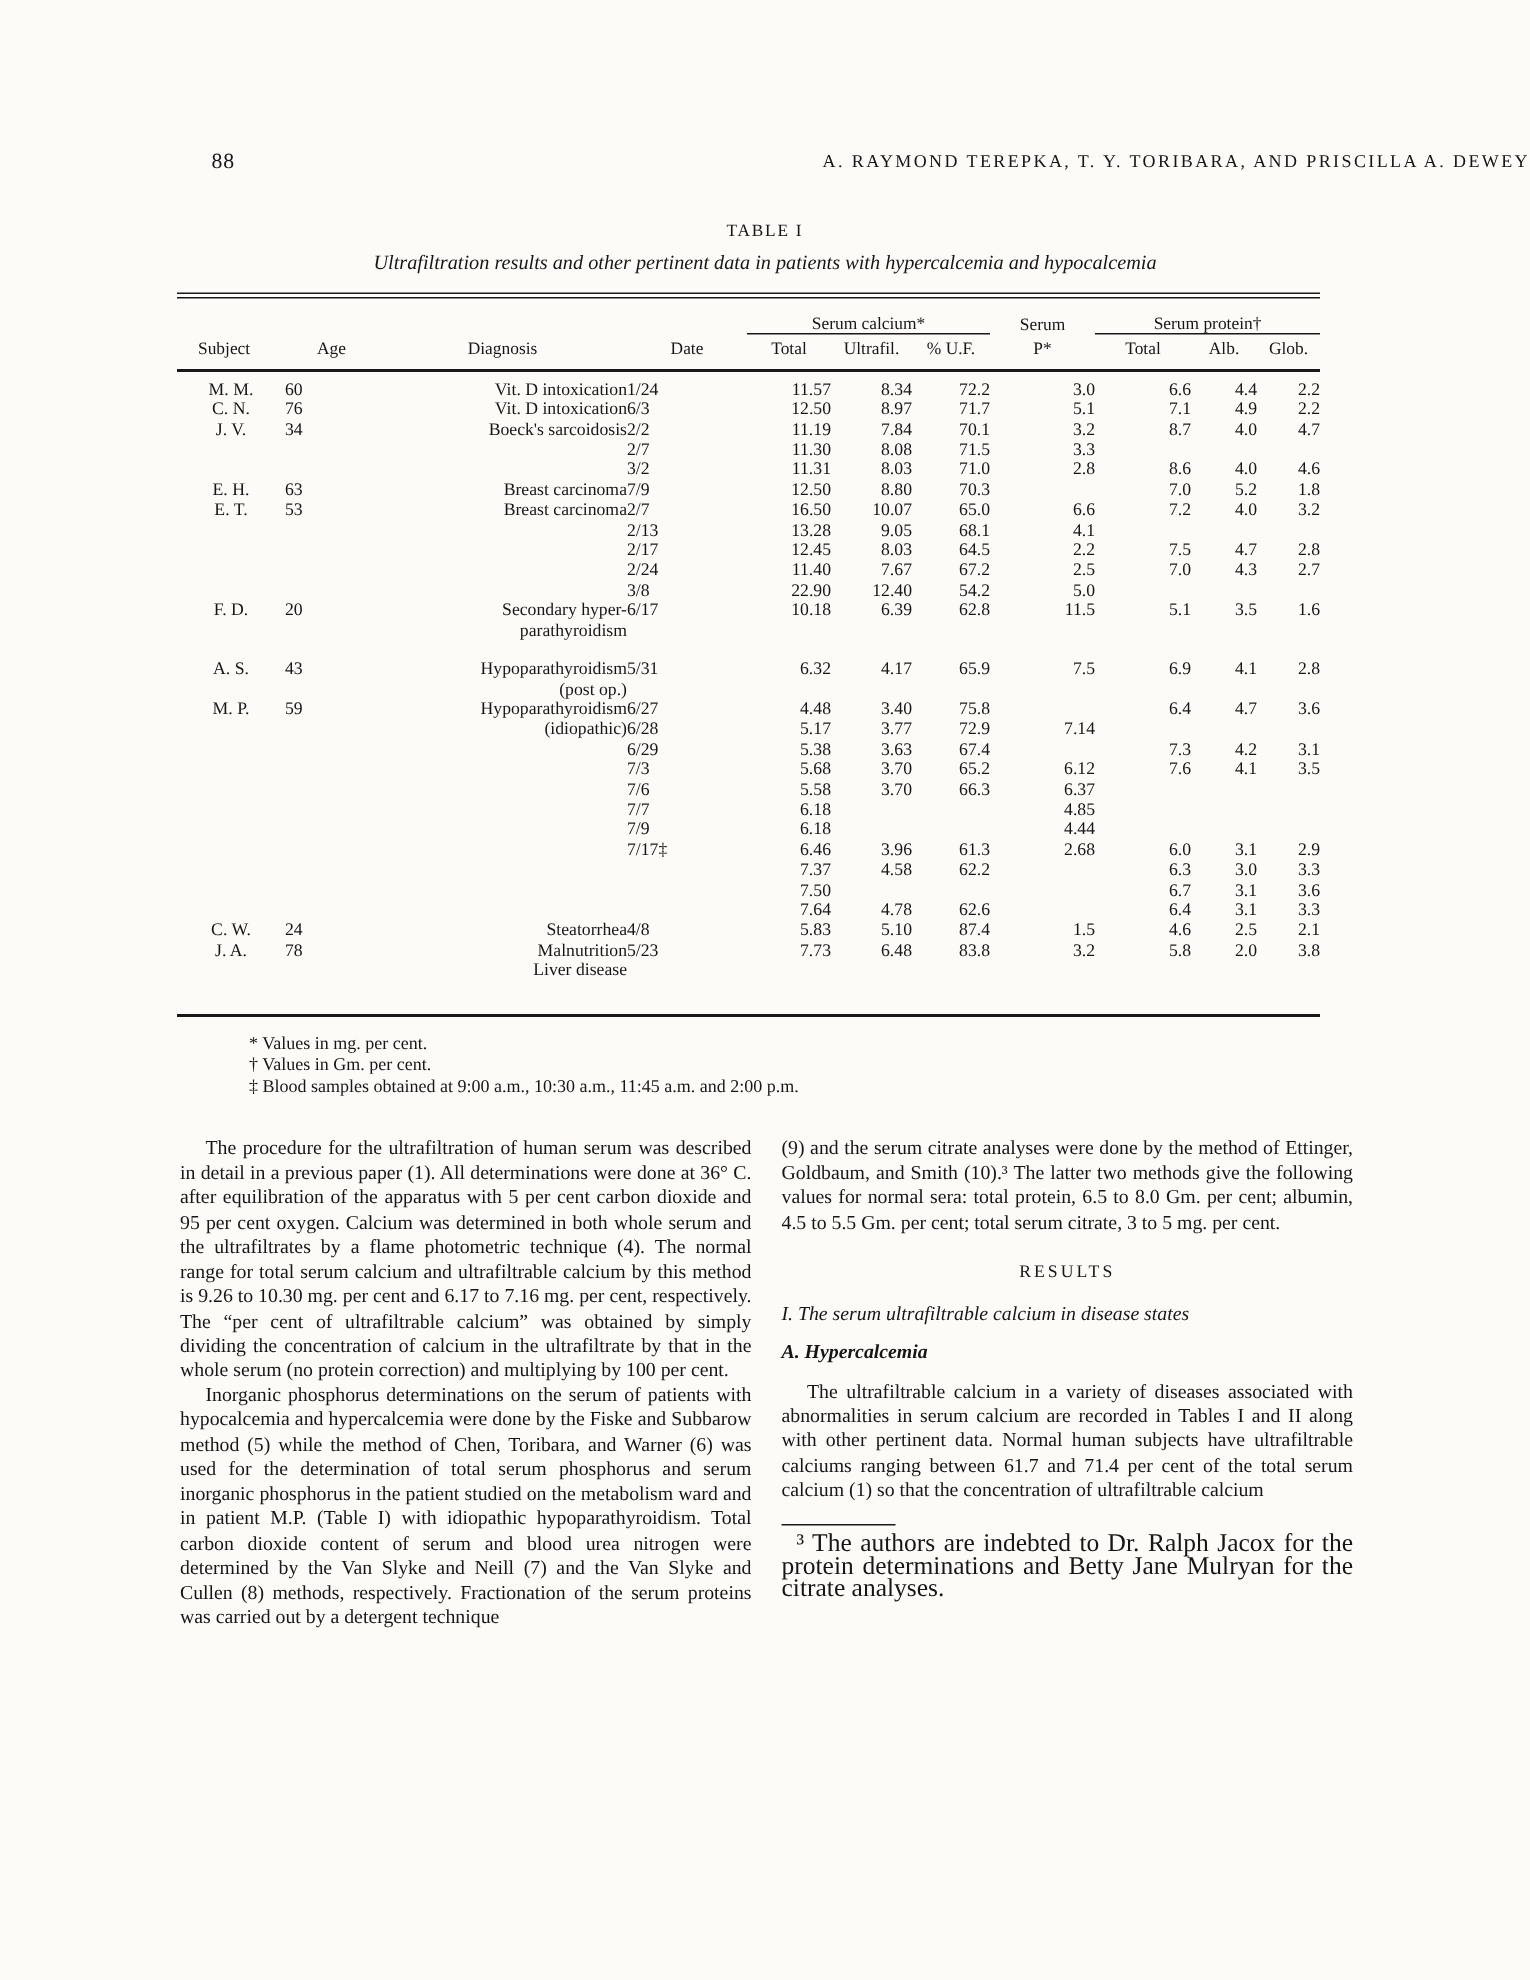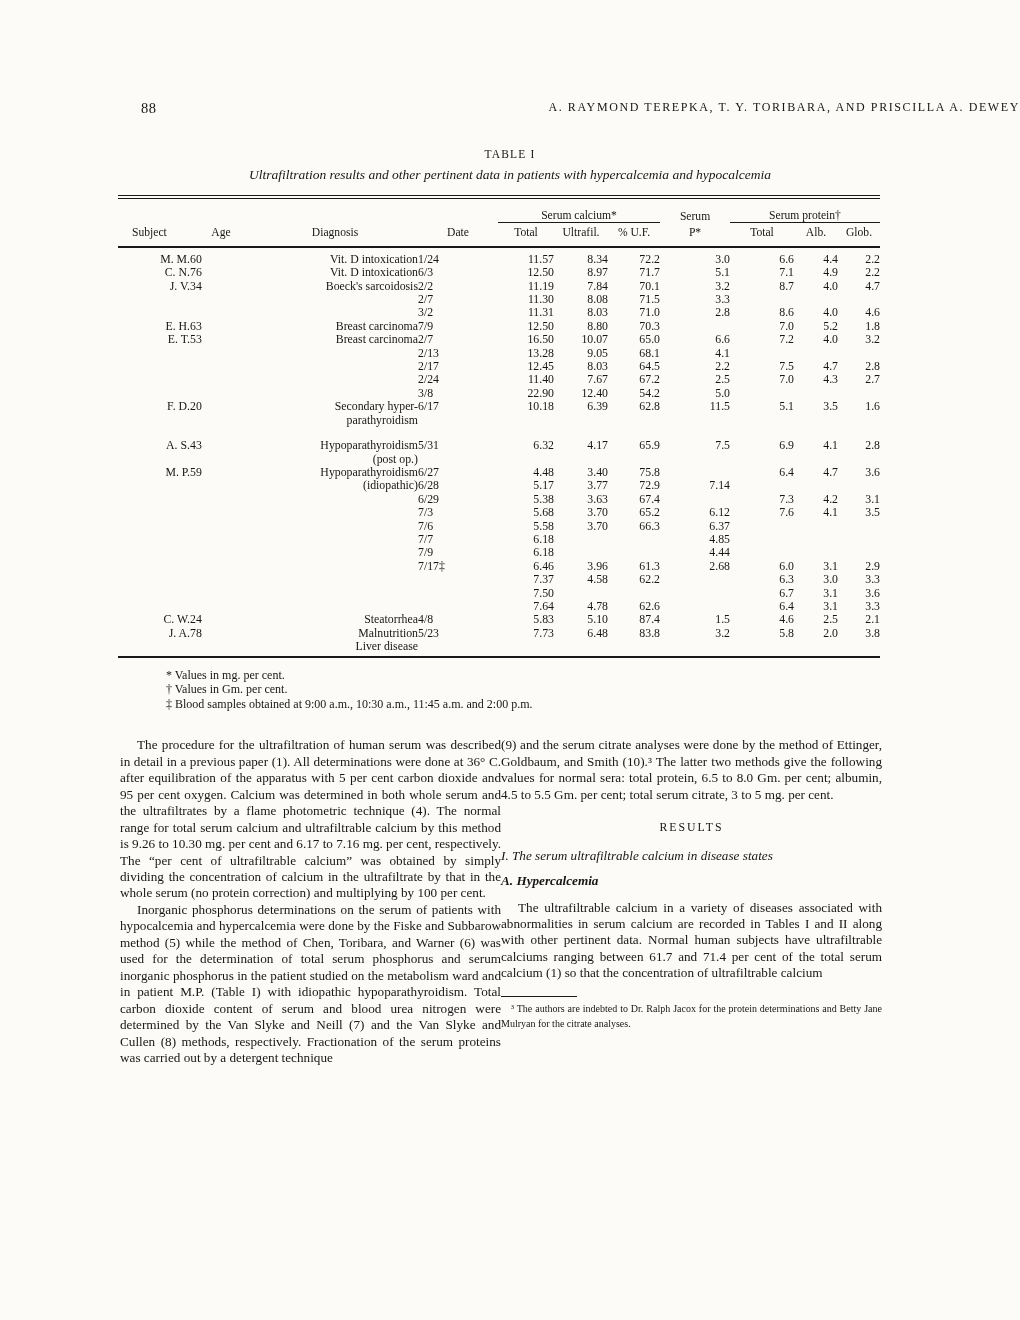--- a/index.html
+++ b/index.html
@@ -51,55 +51,55 @@
   col.w3 { width: 80px; }  col.w4 { width: 56px; }  col.w5 { width: 54px; }
   col.w6 { width: 52px; }  col.w7 { width: 70px; }  col.w8 { width: 64px; }
   col.w9 { width: 44px; }  col.w10 { width: 42px; }
   thead th { text-align: center; vertical-align: bottom; font-size: 11.6px; }
   thead tr.spanner-row th { padding-top: 10px; }
   th.spanner { border-bottom: 1px solid #191919; padding-bottom: 1px; }
   th.serum-p-top { line-height: 12px; padding-bottom: 0; }
   thead tr.label-row th { padding: 3px 0 6px 0; border-bottom: 2px solid #191919; }
   th.h-subject { text-align: left; padding-left: 14px !important; }
   tbody td { vertical-align: top; }
-  td.c0 { text-align: right; padding-left: 14px; }
+  td.c0 { text-align: center; padding-left: 14px; }
   td.c1 { }
   td.c2 { text-align: right; padding-left: 22px; white-space: pre; }
   td.c3 { text-align: left; padding-left: 22px; }
   td.c4 { text-align: right; padding-right: 8px; }
   td.c5 { text-align: right; padding-right: 16px; }
   td.c6 { text-align: right; padding-right: 20px; }
   td.c7 { text-align: right; padding-right: 24px; }
   td.c8 { text-align: right; padding-right: 12px; }
   td.c9 { text-align: right; padding-right: 22px; }
   td.c10 { text-align: right; padding-right: 24px; }
   tbody tr:first-child td { padding-top: 5px; }
-  tbody tr:last-child td { padding-bottom: 2px; }
+  tbody tr:last-child td { padding-bottom: 22px; }
   tbody tr.gap td { padding-top: 12px; }
 
   
   .table-footnotes { margin: 10px 0 0 166px; font-size: 12px; line-height: 14.6px; }
 
   
   .columns {
-    display: flex; margin: 26px 118px 0 120px;
+    display: flex; gap: 20px; margin: 26px 118px 0 120px;
   }
   .col { width: 381px; font-size: 13.2px; line-height: 16.45px; text-align: justify; }
   .col p { margin: 0; }
   p.indent { text-indent: 17px; }
   .results-heading {
     text-align: center; font-size: 11.8px; letter-spacing: 2px;
     margin: 16px 0 12px 0 !important; text-indent: 0;
   }
   .section-heading {
     font-style: italic; margin: 0 0 9px 0 !important;
     padding-left: 24px; text-indent: -24px;
   }
   .subsection-heading { font-style: italic; margin: 2px 0 10px 0 !important; font-weight: bold; }
-  .colfootnote { margin-top: 14px; font-size: 10px; line-height: 15.3px; }
+  .colfootnote { margin-top: 14px; font-size: 17px; line-height: 15.3px; }
   .footnote-rule { width: 76px; border-top: 1.5px solid #191919; margin-bottom: 4px; }
   .colfootnote p { text-indent: 10px; }
 </style>
 </head>
 <body>
 
 <div class="page">
 
   <div class="running-head">
     <span class="page-number">88</span>

